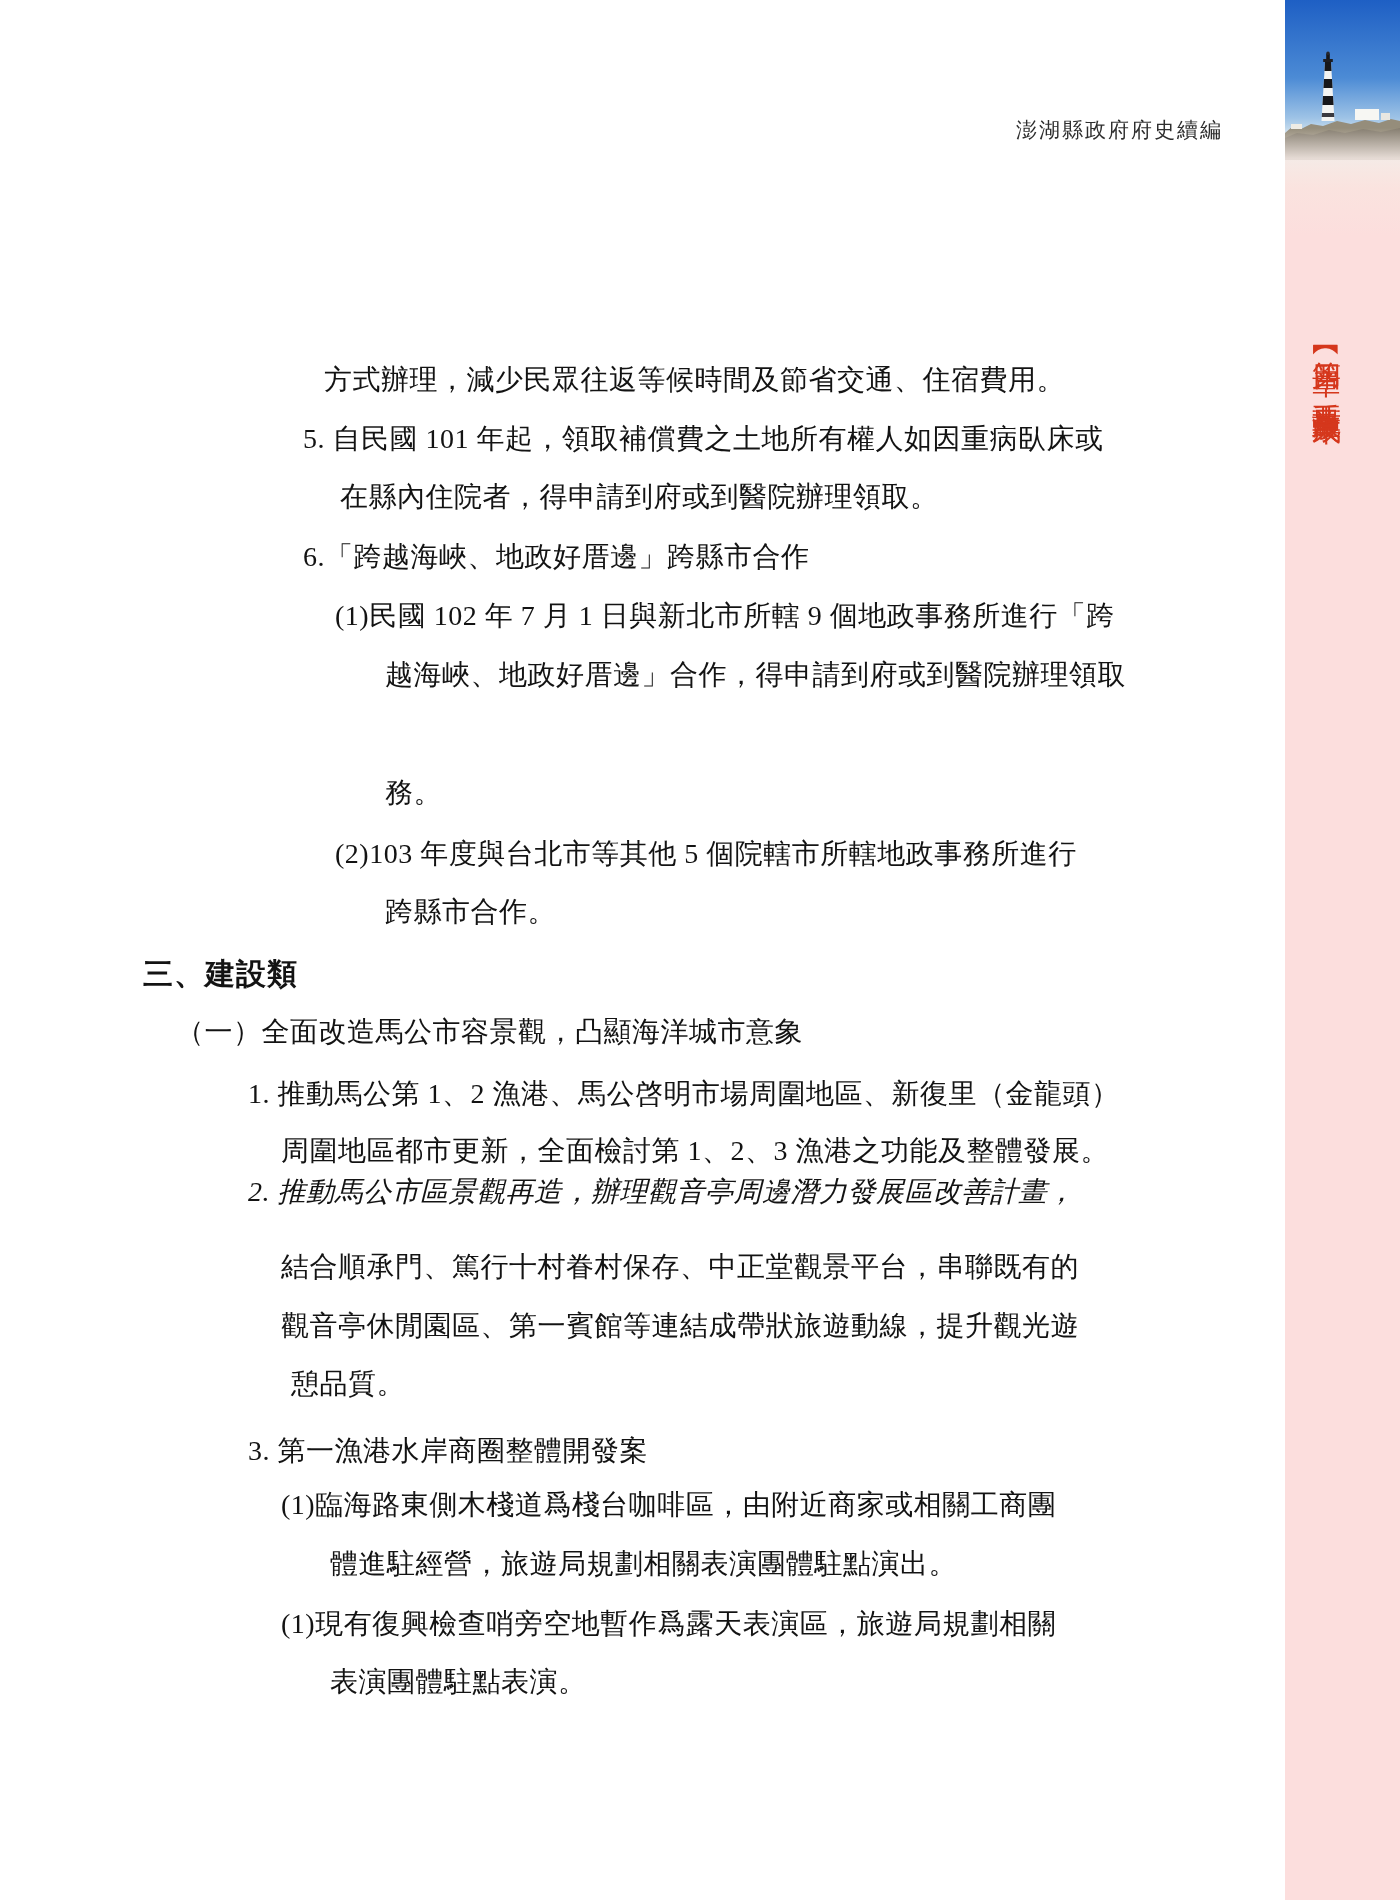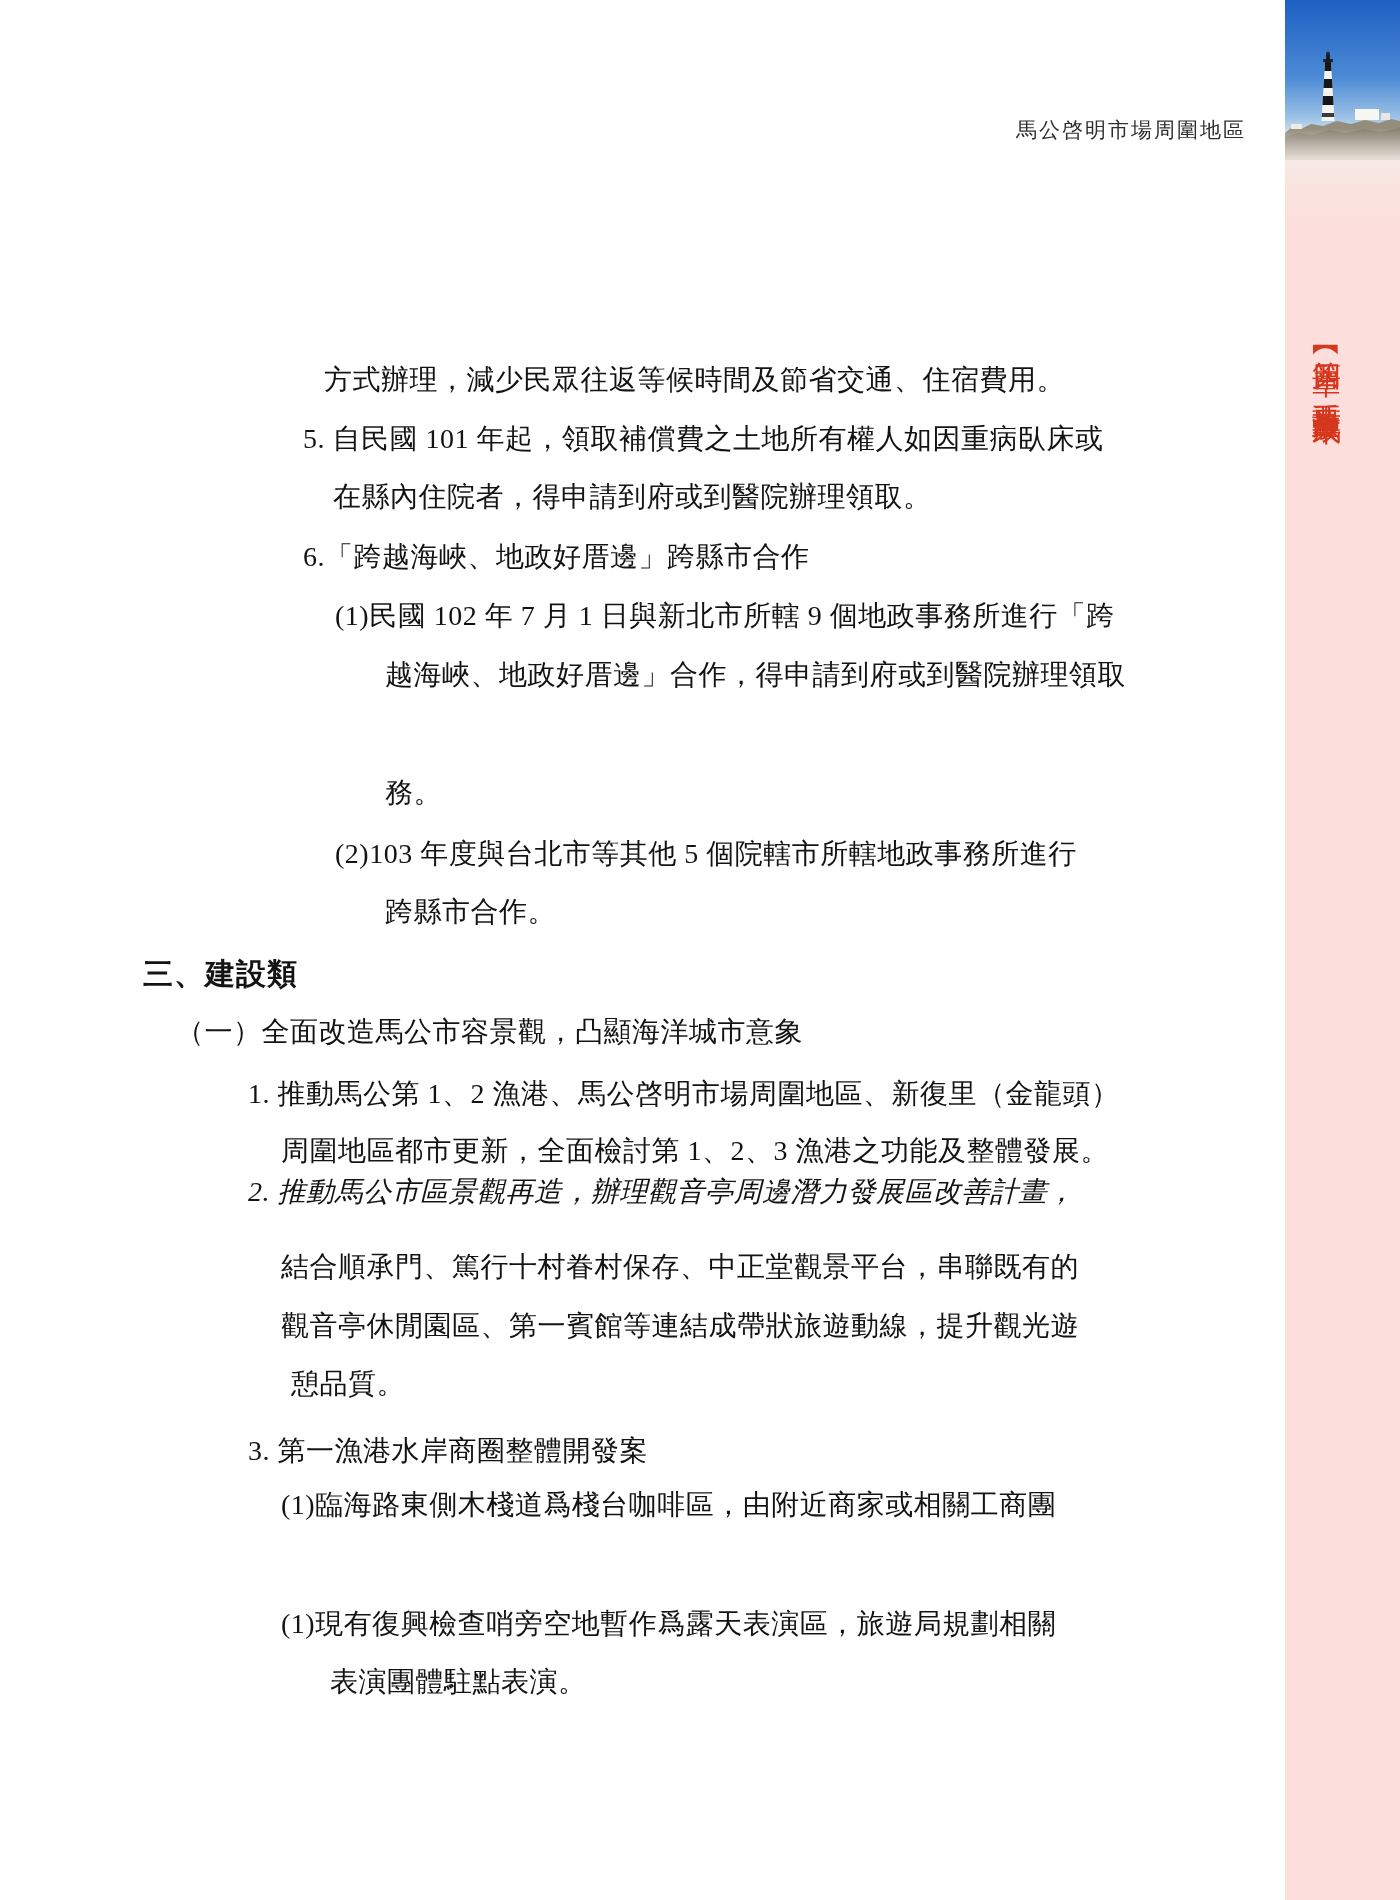--- a/index.html
+++ b/index.html
@@ -29,21 +29,21 @@
     position:absolute;white-space:nowrap;
     font-size:28px;line-height:42px;letter-spacing:0.5px;color:#131313;
   }
   .tline.bold{font-weight:700;font-size:30px;letter-spacing:1px;}
 </style>
 </head>
 <body>
 
 <div class="page">
 
-  <div class="header-title">馬公啓明市場周圍地區</div>
+  <div class="header-title">澎湖縣政府府史續編</div>
 
   <div class="side-band">
     <svg class="photo" width="115" height="236" viewBox="0 0 115 236" xmlns="http://www.w3.org/2000/svg">
       <defs>
         <linearGradient id="sky" x1="0" y1="0" x2="0" y2="1">
           <stop offset="0" stop-color="#1e5fc4"></stop>
           <stop offset="0.33" stop-color="#4c8bd5"></stop>
           <stop offset="0.50" stop-color="#9ec3e6"></stop>
           <stop offset="0.58" stop-color="#dce9f1"></stop>
           <stop offset="0.75" stop-color="#f6e4e1"></stop>
@@ -85,34 +85,35 @@
       <rect x="0" y="128" width="115" height="108" fill="url(#fade)"></rect>
     </svg>
 
   </div>
 
   <div class="chapter">【第四章　重要施政成果】</div>
 
   <div class="content" id="content">
       <div class="tline" style="left: 324px; top: 335px;">方式辦理，減少民眾往返等候時間及節省交通、住宿費用。</div>
       <div class="tline" style="left: 303px; top: 394px;">5. 自民國 101 年起，領取補償費之土地所有權人如因重病臥床或</div>
-      <div class="tline" style="left: 333px; top: 452px;">在縣內住院者，得申請到府或到醫院辦理領取。</div>
+      <div class="tline" style="left: 340px; top: 452px;">在縣內住院者，得申請到府或到醫院辦理領取。</div>
       <div class="tline" style="left: 303px; top: 512px;">6.「跨越海峽、地政好厝邊」跨縣市合作</div>
       <div class="tline" style="left: 335px; top: 571px;">(1)民國 102 年 7 月 1 日與新北市所轄 9 個地政事務所進行「跨</div>
       <div class="tline" style="left: 385px; top: 630px;">越海峽、地政好厝邊」合作，得申請到府或到醫院辦理領取</div>
       <div class="tline" style="left: 385px; top: 748px;">務。</div>
       <div class="tline" style="left: 335px; top: 809px;">(2)103 年度與台北市等其他 5 個院轄市所轄地政事務所進行</div>
       <div class="tline" style="left: 385px; top: 867px;">跨縣市合作。</div>
       <div class="tline bold" style="left: 143px; top: 929px;">三、建設類</div>
       <div class="tline" style="left: 176px; top: 987px;">（一）全面改造馬公市容景觀，凸顯海洋城市意象</div>
       <div class="tline" style="left: 248px; top: 1049px;">1. 推動馬公第 1、2 漁港、馬公啓明市場周圍地區、新復里（金龍頭）</div>
       <div class="tline" style="left: 281px; top: 1106px;">周圍地區都市更新，全面檢討第 1、2、3 漁港之功能及整體發展。</div>
       <div class="tline" style="left: 248px; top: 1147px; font-style: italic;">2. 推動馬公市區景觀再造，辦理觀音亭周邊潛力發展區改善計畫，</div>
       <div class="tline" style="left: 281px; top: 1222px;">結合順承門、篤行十村眷村保存、中正堂觀景平台，串聯既有的</div>
       <div class="tline" style="left: 281px; top: 1281px;">觀音亭休閒園區、第一賓館等連結成帶狀旅遊動線，提升觀光遊</div>
       <div class="tline" style="left: 291px; top: 1339px;">憩品質。</div>
       <div class="tline" style="left: 248px; top: 1406px;">3. 第一漁港水岸商圈整體開發案</div>
       <div class="tline" style="left: 281px; top: 1460px;">(1)臨海路東側木棧道爲棧台咖啡區，由附近商家或相關工商團</div>
+      <div class="tline" style="left: 330px; top: 1519px;">體進駐經營，旅遊局規劃相關表演團體駐點演出。</div>
       <div class="tline" style="left: 281px; top: 1579px;">(1)現有復興檢查哨旁空地暫作爲露天表演區，旅遊局規劃相關</div>
       <div class="tline" style="left: 330px; top: 1637px;">表演團體駐點表演。</div>
     </div>
 
 </div>
 
 </body></html>

